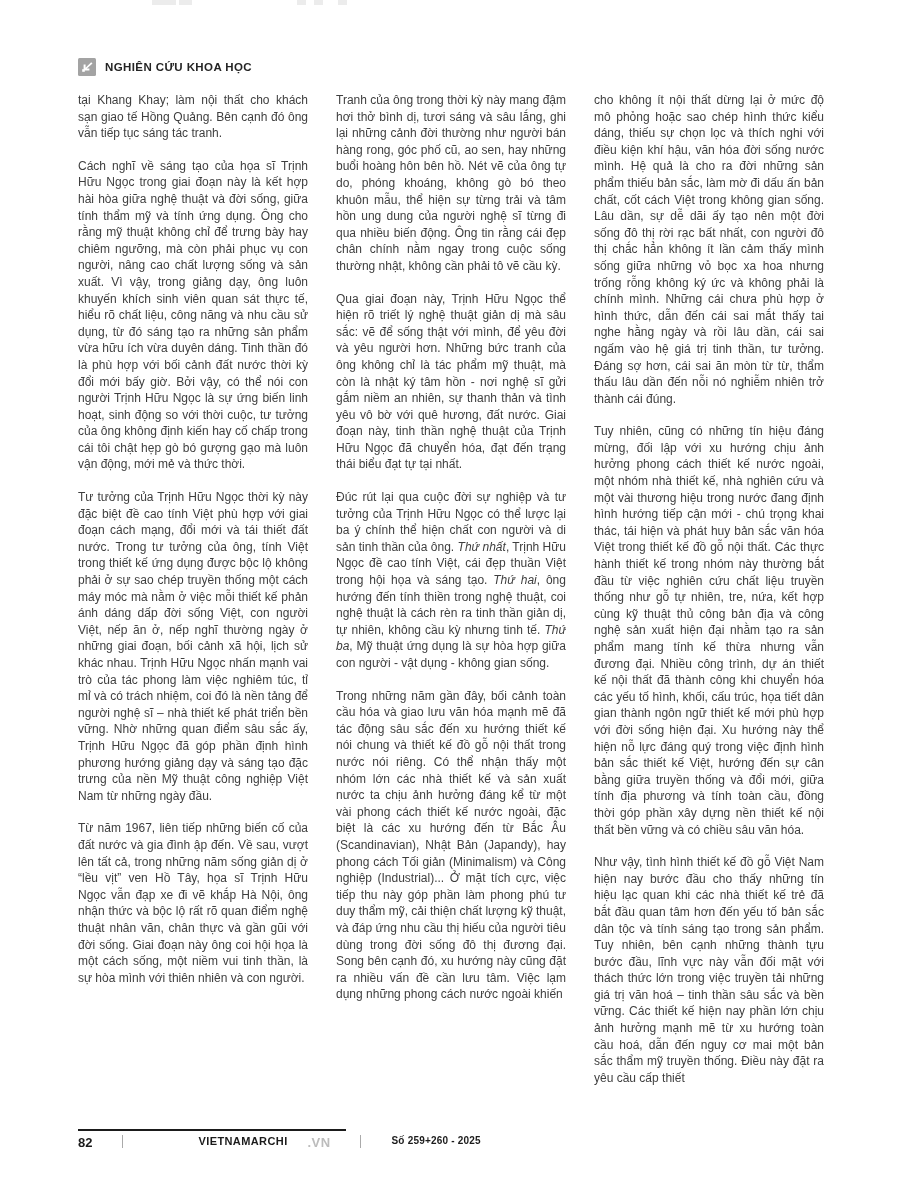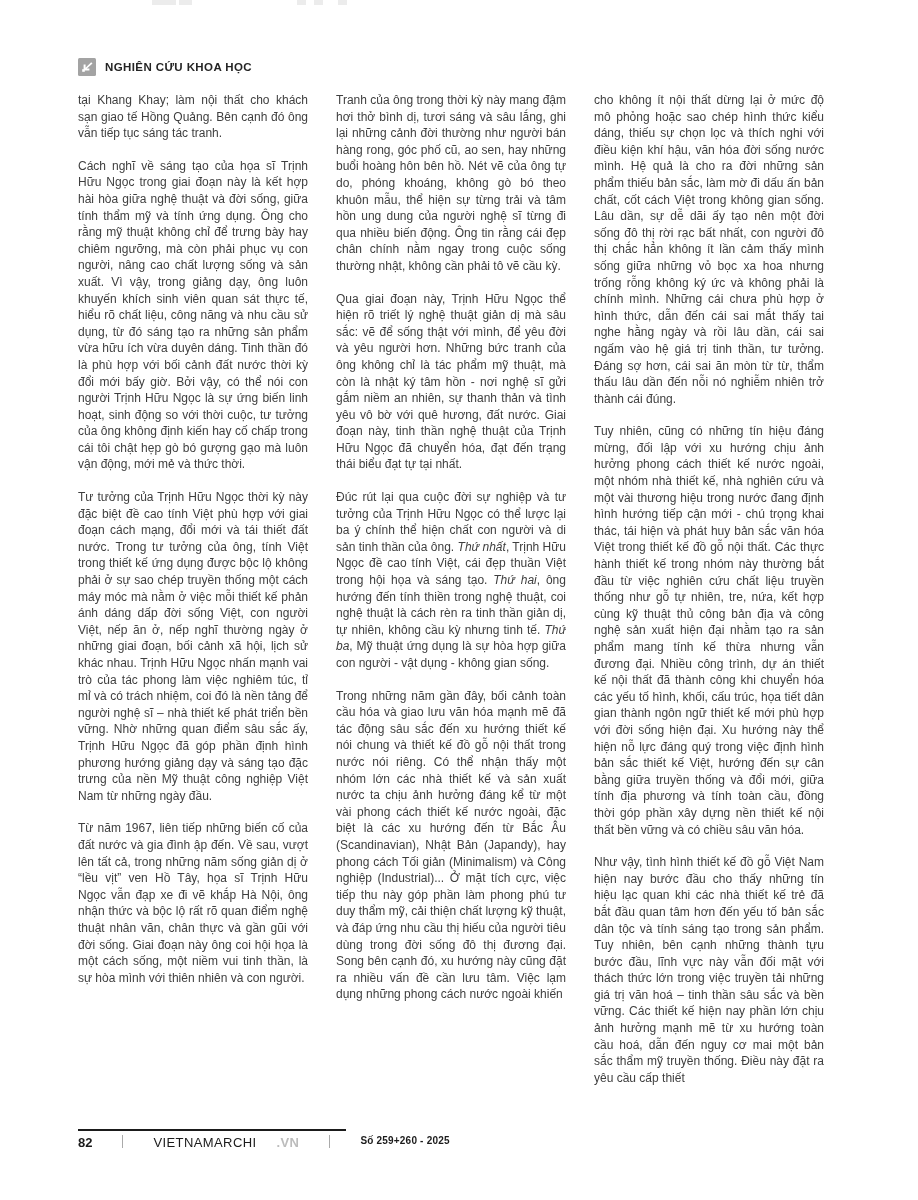--- a/index.html
+++ b/index.html
@@ -39,21 +39,21 @@
   }
   .footer-rule{
     position:absolute;left:78px;top:1129px;width:268px;height:2px;background:#1b1b1b;
   }
   .footer{
     position:absolute;left:78px;top:1135px;
     display:flex;align-items:flex-start;height:18px;gap:20px;
   }
   .footer .page-num{font-size:13px;font-weight:bold;color:#1b1b1b;}
   .footer .v-div{width:1px;height:13px;background:#aaaaaa;margin:0 10px;}
-  .footer .brand{font-size:13px;font-weight:normal;color:#1b1b1b;letter-spacing:.4px;}
+  .footer .brand{font-size:11px;font-weight:bold;color:#1b1b1b;letter-spacing:.4px;margin-left:45px;}
   .footer .brand-suffix{font-size:13px;font-weight:bold;color:#bcbcbc;letter-spacing:.4px;}
   .footer .issue{font-size:10px;font-weight:bold;color:#1b1b1b;letter-spacing:.2px;}
 </style>
 </head>
 <body>
 
 <div class="page">
 
   <div class="artifact" style="left:152px;width:24px;"></div>
   <div class="artifact" style="left:179px;width:13px;"></div>

